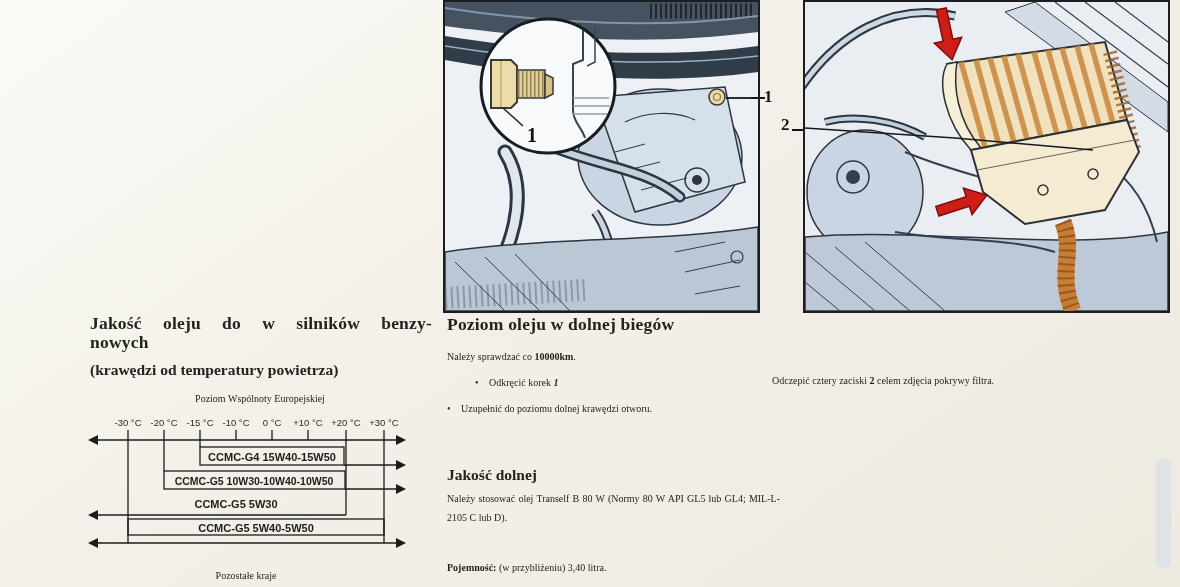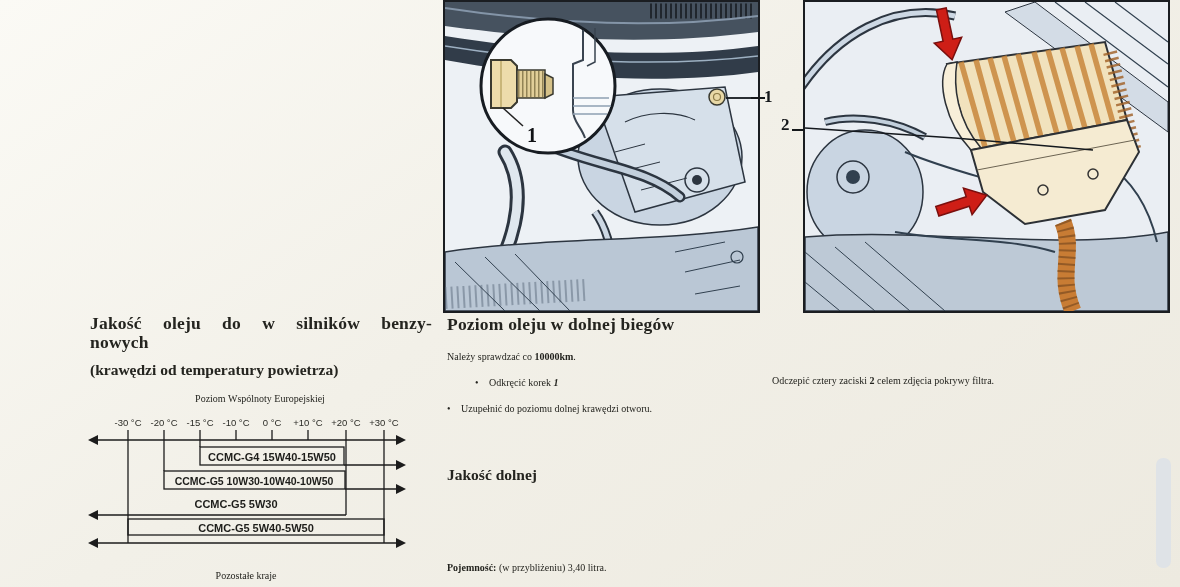--- a/index.html
+++ b/index.html
@@ -187,19 +187,20 @@
       </g>
     </svg>
   </div>
   <div class="abs body-t" style="left:90px;top:566px;width:312px;text-align:center;">Pozostałe kraje</div>
 
   <div class="abs h1" style="left:447px;top:315px;width:333px;">Poziom oleju w dolnej biegów</div>
   <div class="abs body-t" style="left:447px;top:347px;width:333px;"><span>Należy sprawdzać co </span><b>10000km</b><span>.</span></div>
   <div class="abs body-t" style="left:447px;top:373px;width:333px;margin-left:28px;"><span class="bullet-dot">•</span><span>Odkręcić korek </span><span class="num-ref">1</span></div>
   <div class="abs body-t" style="left:447px;top:399px;width:333px;"><span class="bullet-dot">•</span><span>Uzupełnić do poziomu dolnej krawędzi otworu.</span></div>
   <div class="abs h2" style="left:447px;top:466px;width:333px;">Jakość dolnej</div>
+  <div class="abs body-t" style="left:447px;top:489px;width:333px;">Należy stosować olej Tranself B 80 W (Normy 80 W API GL5 lub GL4; MIL-L-2105 C lub D).</div>
   <div class="abs body-t" style="left:447px;top:558px;width:333px;"><b>Pojemność:</b><span> (w przybliżeniu) 3,40 litra.</span></div>
 
   <div class="abs body-t" style="left:772px;top:371px;width:346px;"><span>Odczepić cztery zaciski </span><span class="num-ref2">2</span><span> celem zdjęcia pokrywy filtra.</span></div>
 
   <div class="page-tab"></div>
 
 </div>
 
 </body></html>

